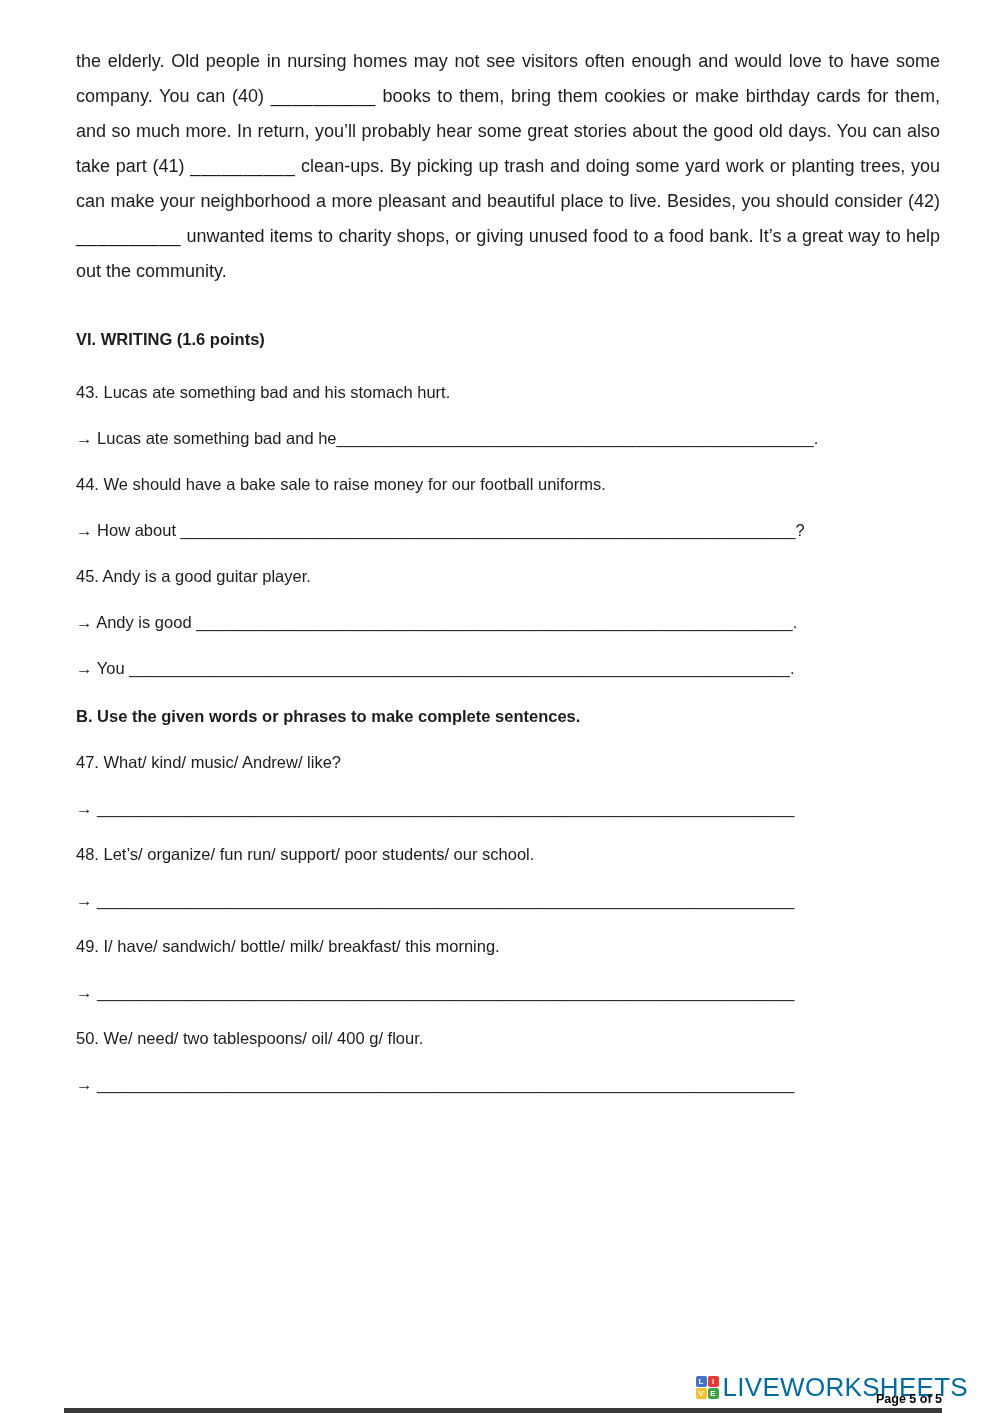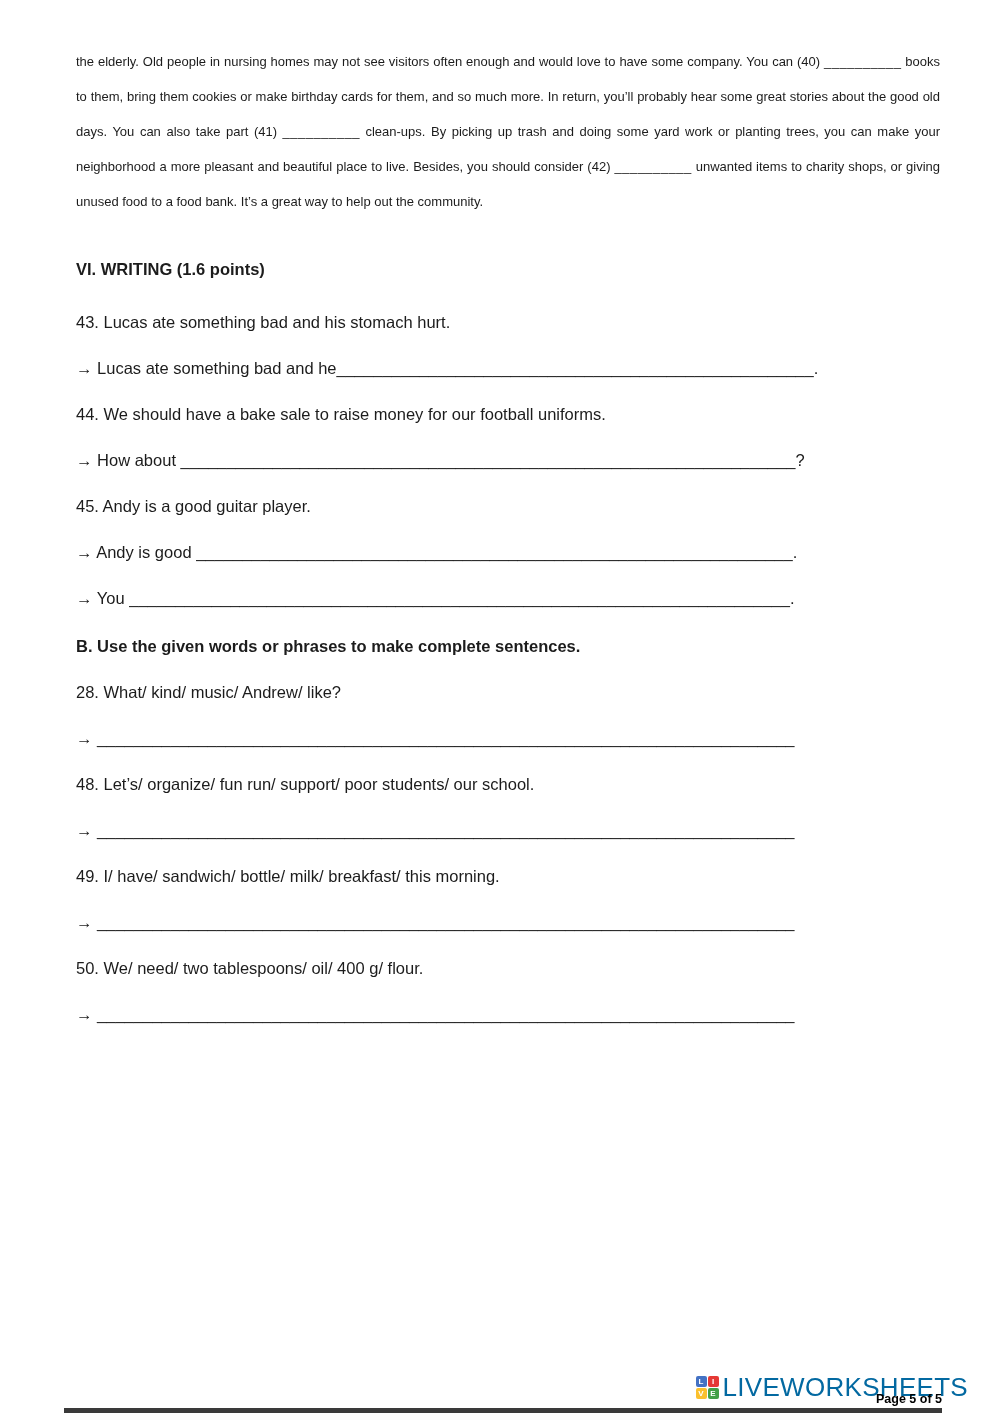--- a/index.html
+++ b/index.html
@@ -13,21 +13,21 @@
     overflow: hidden;
     margin: 0 auto;
   }
   .content {
     position: absolute;
     top: 44px;
     left: 76px;
     right: 60px;
   }
   .passage {
-    font-size: 13px;
+    font-size: 18px;
     line-height: 35px;
     text-align: justify;
     margin: 0;
   }
   .passage .blank { letter-spacing: 0.5px; }
   .section-title {
     margin: 33px 0 0 0;
     font-size: 16.5px;
     line-height: 35px;
     font-weight: bold;
@@ -122,21 +122,21 @@
     <p class="w-line">44. We should have a bake sale to raise money for our football uniforms.</p>
     <p class="w-line answer"><span>→ How about </span><span>___________________________________________________________________</span><span>?</span></p>
 
     <p class="w-line">45. Andy is a good guitar player.</p>
     <p class="w-line answer"><span>→ Andy is good </span><span>_________________________________________________________________</span><span>.</span></p>
 
     <p class="w-line answer"><span>→ You </span><span>________________________________________________________________________</span><span>.</span></p>
 
     <p class="instruction-b">B. Use the given words or phrases to make complete sentences.</p>
 
-    <p class="w-line tight">28. What/ kind/ music/ Andrew/ like?</p>
+    <p class="w-line tight">47. What/ kind/ music/ Andrew/ like?</p>
     <p class="w-line answer"><span>→ </span><span>____________________________________________________________________________</span><span></span></p>
 
     <p class="w-line">48. Let’s/ organize/ fun run/ support/ poor students/ our school.</p>
     <p class="w-line answer"><span>→ </span><span>____________________________________________________________________________</span><span></span></p>
 
     <p class="w-line">49. I/ have/ sandwich/ bottle/ milk/ breakfast/ this morning.</p>
     <p class="w-line answer"><span>→ </span><span>____________________________________________________________________________</span><span></span></p>
 
     <p class="w-line">50. We/ need/ two tablespoons/ oil/ 400 g/ flour.</p>
     <p class="w-line answer"><span>→ </span><span>____________________________________________________________________________</span><span></span></p>

